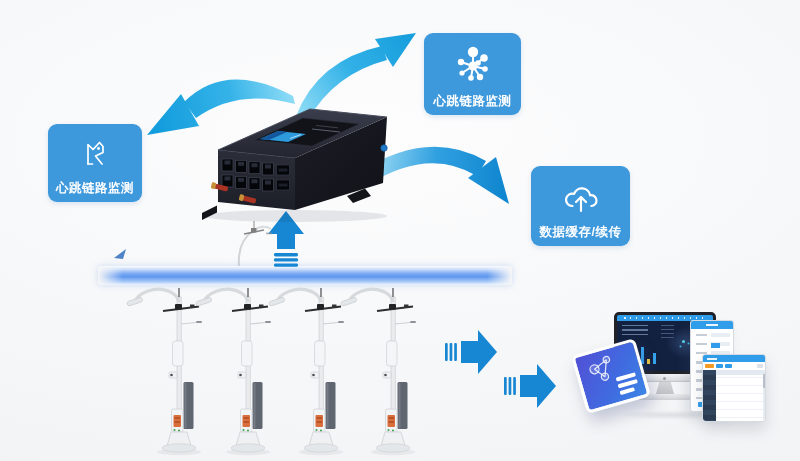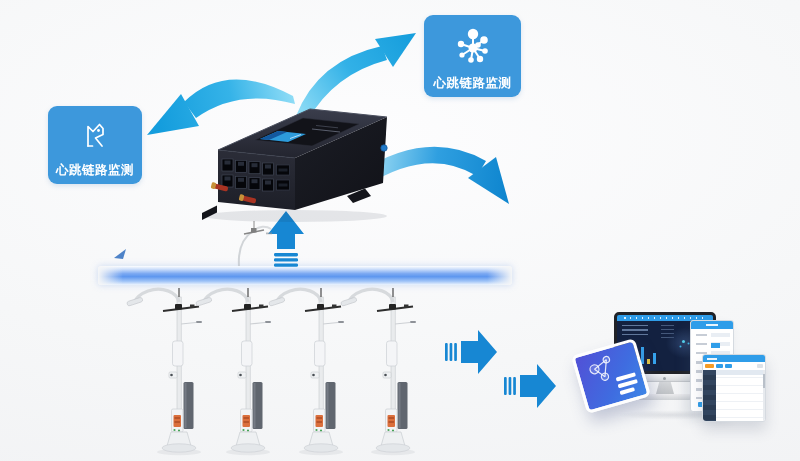--- a/index.html
+++ b/index.html
@@ -7,21 +7,21 @@
     position:relative;width:800px;height:461px;overflow:hidden;
     background:radial-gradient(120% 90% at 45% 30%, #fdfdfe 0%, #f6f7f8 55%, #f1f2f4 100%);
     font-family:"Liberation Sans",sans-serif;
   }
   svg{display:block;}
 
   
   .feature-box{
     position:absolute;background:var(--box,#3d98dc);border-radius:9px;
     display:flex;flex-direction:column;align-items:center;justify-content:flex-end;
-    padding-bottom:8px;color:#fff;box-shadow:0 2px 5px rgba(70,130,190,.18);z-index:6;
+    padding-bottom:8px;color:#fff;box-shadow:0 2px 5px rgba(70,130,190,.18);z-index:6;margin-top:18px;
   }
   .feature-icon{flex:1;display:flex;align-items:center;justify-content:center;}
   .feature-label{font-size:12.5px;font-weight:bold;letter-spacing:.5px;white-space:nowrap;line-height:1;}
   .fb-watchdog{left:48px;top:106px;width:94px;height:70px;}
   .fb-heartbeat{left:424px;top:15px;width:97px;height:74px;}
   .fb-datacache{left:531px;top:148px;width:99px;height:72px;}
 
   
   .bus-bar{
     position:absolute;left:98px;top:266px;width:414px;height:19px;border-radius:3px;z-index:1;
@@ -395,20 +395,32 @@
             <circle cx="27" cy="33" r="3.2"></circle>
           <circle cx="18" cy="34" r="2.8"></circle>
             <circle cx="9" cy="29" r="2.6"></circle>
           <circle cx="8" cy="18" r="3.2"></circle>
         </g>
       </svg>
     </div>
     <div class="feature-label">心跳链路监测</div>
   </div>
 
+  <div class="feature-box fb-datacache">
+    <div class="feature-icon">
+      <svg width="42" height="36" viewBox="0 0 42 36">
+        <g fill="none" stroke="#fff" stroke-width="2.2" stroke-linecap="round" stroke-linejoin="round">
+          <path d="M12.5,28 a6.2,6.2 0 1 1 1.6,-12.1 a8.3,8.3 0 0 1 16,1.4 a5.4,5.4 0 1 1 1.2,10.7"></path>
+          <path d="M21,33 L21,19.5"></path>
+          <path d="M16,24 L21,19 L26,24"></path>
+        </g>
+      </svg>
+    </div>
+    <div class="feature-label">数据缓存/续传</div>
+  </div>
 
   <div class="platform">
     <div class="pf-shadow"></div>
     <div class="m-stand"></div>
     <div class="m-foot"></div>
     <div class="monitor">
       <div class="m-topbar"></div>
       <div class="m-stats"></div>
       <div class="m-legend"></div>
       <div class="m-bars">

